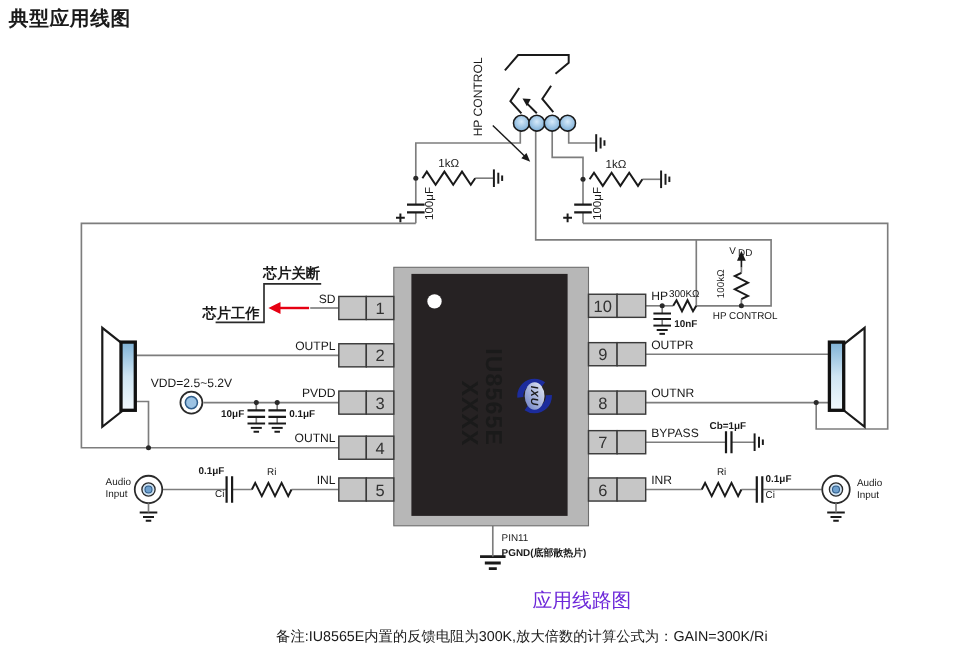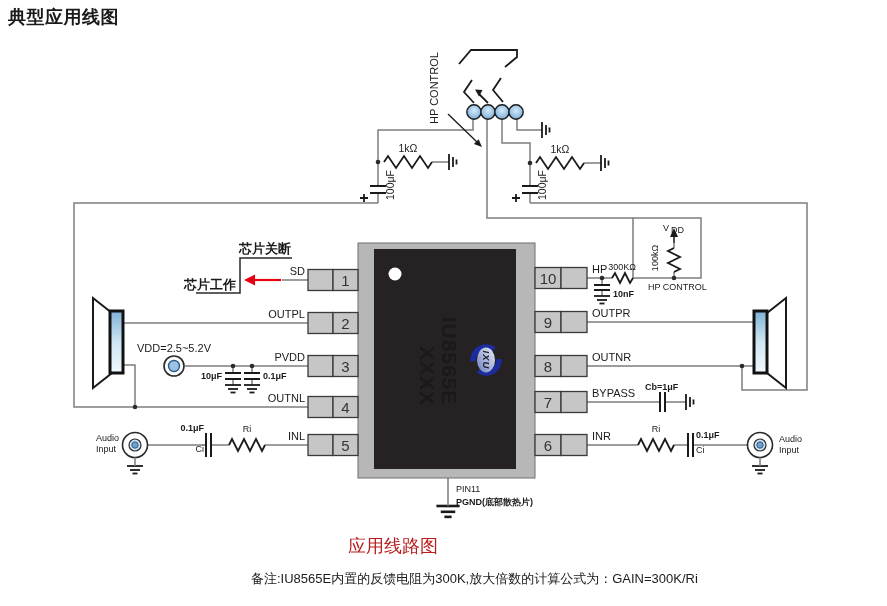--- a/index.html
+++ b/index.html
@@ -1,19 +1,19 @@
 <!DOCTYPE html>
 <html><head>
 <meta charset="utf-8">
 <style>
   html,body{margin:0;padding:0;background:#ffffff;}
   .page{position:relative;width:813px;height:606px;background:#fff;overflow:hidden;
         font-family:"Liberation Sans",sans-serif;color:#1a1a1a;}
   .title{position:absolute;left:8px;top:5px;font-size:18px;font-weight:bold;letter-spacing:.5px;}
-  .caption{position:absolute;left:348px;top:534px;width:240px;text-align:left;font-size:18px;color:#b91c1c;}
+  .caption{position:absolute;left:334px;top:534px;width:240px;text-align:right;font-size:18px;color:#6d28d9;}
   .note{position:absolute;left:251px;top:570px;font-size:13px;color:#1a1a1a;}
   svg{position:absolute;left:0;top:0;}
   svg text{font-family:"Liberation Sans",sans-serif;fill:#1a1a1a;}
   .wire{stroke:#7d7d7d;stroke-width:1.5;fill:none;}
   .comp{stroke:#1a1a1a;stroke-width:1.8;fill:none;}
   .plate{stroke:#1a1a1a;stroke-width:2;fill:none;}
   .lbl9{font-size:9px;}
   .lbl9b{font-size:9px;font-weight:bold;}
   .lbl10{font-size:10.5px;}
   .lbl11{font-size:11px;}

